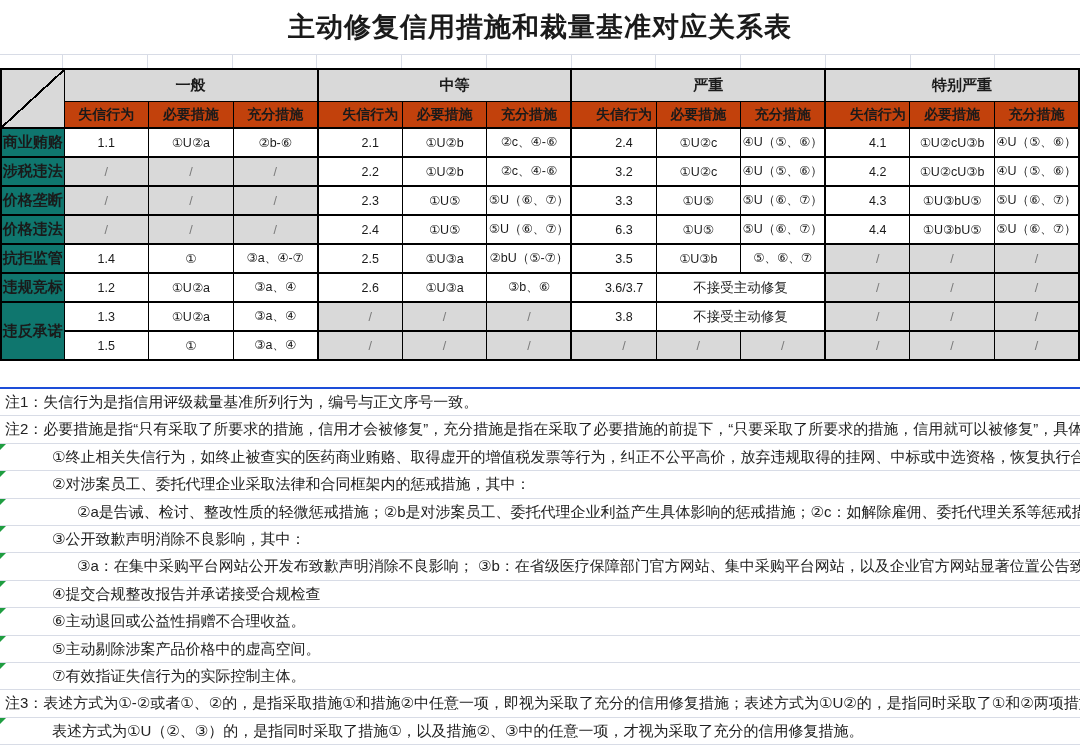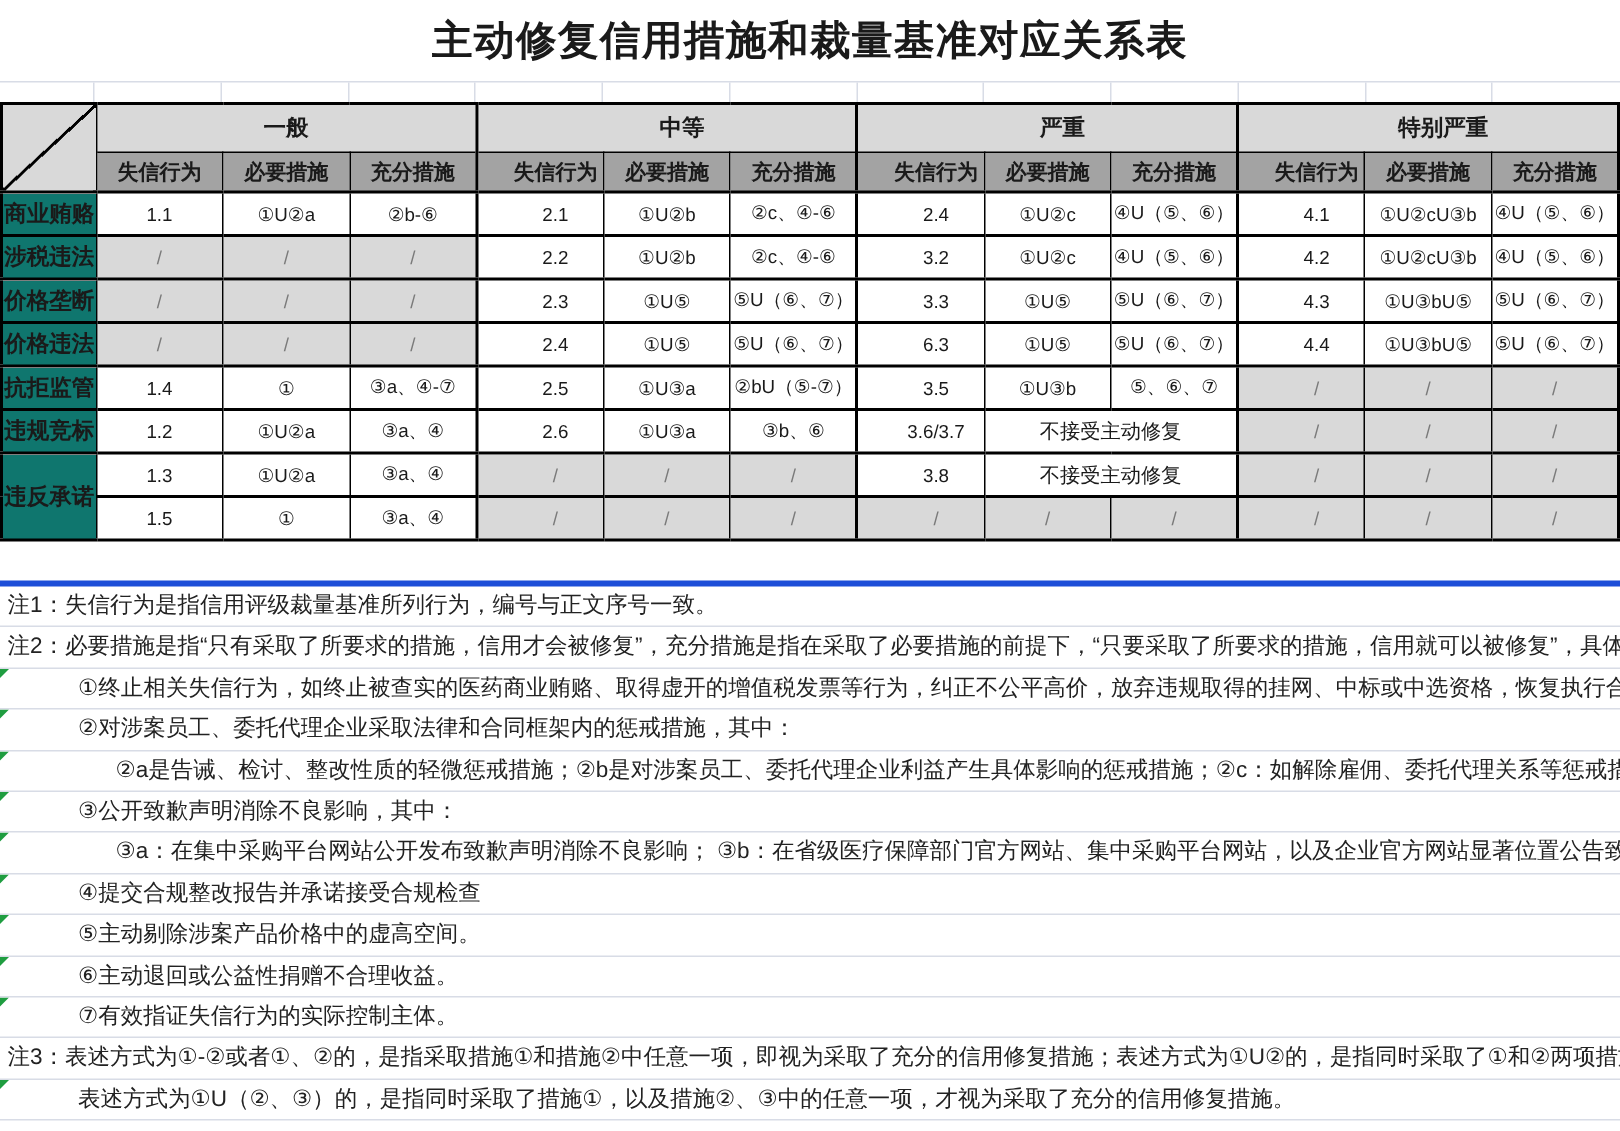--- a/index.html
+++ b/index.html
@@ -19,33 +19,33 @@
   table.main{border-collapse:collapse;table-layout:fixed;width:1080px;border:2px solid #000;}
   table.main col.c0{width:63px;}
   table.main th,table.main td{
     border-left:1px solid #000;border-right:1px solid #000;
     border-top:2px solid #000;border-bottom:2px solid #000;
     padding:0;text-align:center;vertical-align:middle;
     overflow:hidden;white-space:nowrap;
   }
   table.main .gb{border-left:2px solid #000;padding-left:20px;}
   tr.h1 th{height:31px;background:#d9d9d9;font-size:15px;font-weight:bold;border-bottom:1px solid #000;}
-  tr.h2 th{height:25px;background:#a3a3a3;font-size:14px;font-weight:bold;border-top:1px solid #000;}
+  tr.h2 th{height:25px;background:#c2410c;font-size:14px;font-weight:bold;border-top:1px solid #000;}
   td.diag{
     background:#d9d9d9 linear-gradient(to bottom right,
       rgba(0,0,0,0) calc(50% - 1px),#000 calc(50% - 1px),#000 calc(50% + 1px),rgba(0,0,0,0) calc(50% + 1px));
     border-right:2px solid #000;
   }
   th.rl{background:#0f766e;font-size:15px;font-weight:bold;border-right:2px solid #000;}
   td.cell{height:27px;font-size:12.5px;background:#ffffff;}
   td.grey{background:#d9d9d9;color:#7a7a7a;}
   td.reject{font-size:13.5px;}
   
   .gap{height:26px;}
-  .notes{border-top:4px solid #1d4ed8;}
+  .notes{border-top:2px solid #1d4ed8;}
   .note-row{
     position:relative;height:26.4px;line-height:26.4px;
     border-bottom:1px solid #d8dce6;
     font-size:15px;white-space:nowrap;overflow:hidden;color:#222;
   }
   .lvl0{padding-left:5px;}
   .lvl1{padding-left:52px;}
   .lvl2{padding-left:77px;}
   .marker{position:absolute;left:0;top:0;width:0;height:0;
     border-top:6px solid #1f9d40;border-right:6px solid transparent;}
@@ -237,18 +237,18 @@
 
 <div class="notes">
   <div class="note-row lvl0">注1：失信行为是指信用评级裁量基准所列行为，编号与正文序号一致。</div>
   <div class="note-row lvl0">注2：必要措施是指“只有采取了所要求的措施，信用才会被修复”，充分措施是指在采取了必要措施的前提下，“只要采取了所要求的措施，信用就可以被修复”，具体的修复措施如下：</div>
   <div class="note-row lvl1"><span class="marker"></span><span>①终止相关失信行为，如终止被查实的医药商业贿赂、取得虚开的增值税发票等行为，纠正不公平高价，放弃违规取得的挂网、中标或中选资格，恢复执行合同规定的价格或配送等条款等。</span></div>
   <div class="note-row lvl1"><span class="marker"></span><span>②对涉案员工、委托代理企业采取法律和合同框架内的惩戒措施，其中：</span></div>
   <div class="note-row lvl2"><span class="marker"></span><span>②a是告诫、检讨、整改性质的轻微惩戒措施；②b是对涉案员工、委托代理企业利益产生具体影响的惩戒措施；②c：如解除雇佣、委托代理关系等惩戒措施。</span></div>
   <div class="note-row lvl1"><span class="marker"></span><span>③公开致歉声明消除不良影响，其中：</span></div>
   <div class="note-row lvl2"><span class="marker"></span><span>③a：在集中采购平台网站公开发布致歉声明消除不良影响；  ③b：在省级医疗保障部门官方网站、集中采购平台网站，以及企业官方网站显著位置公告致歉声明消除不良影响。</span></div>
   <div class="note-row lvl1"><span class="marker"></span><span>④提交合规整改报告并承诺接受合规检查</span></div>
+  <div class="note-row lvl1"><span class="marker"></span><span>⑥主动退回或公益性捐赠不合理收益。</span></div>
   <div class="note-row lvl1"><span class="marker"></span><span>⑤主动剔除涉案产品价格中的虚高空间。</span></div>
-  <div class="note-row lvl1"><span class="marker"></span><span>⑥主动退回或公益性捐赠不合理收益。</span></div>
   <div class="note-row lvl1"><span class="marker"></span><span>⑦有效指证失信行为的实际控制主体。</span></div>
   <div class="note-row lvl0">注3：表述方式为①-②或者①、②的，是指采取措施①和措施②中任意一项，即视为采取了充分的信用修复措施；表述方式为①U②的，是指同时采取了①和②两项措施，才视为采取了充分的信用修</div>
   <div class="note-row lvl1"><span class="marker"></span><span>表述方式为①U（②、③）的，是指同时采取了措施①，以及措施②、③中的任意一项，才视为采取了充分的信用修复措施。</span></div>
 </div>
 
 </body></html>

